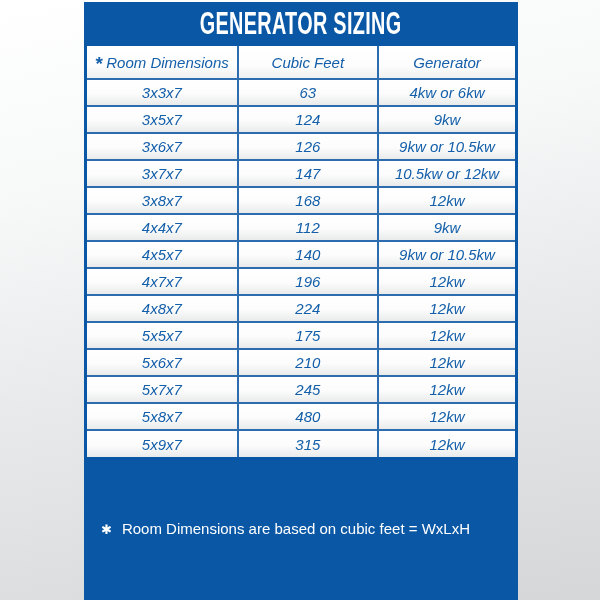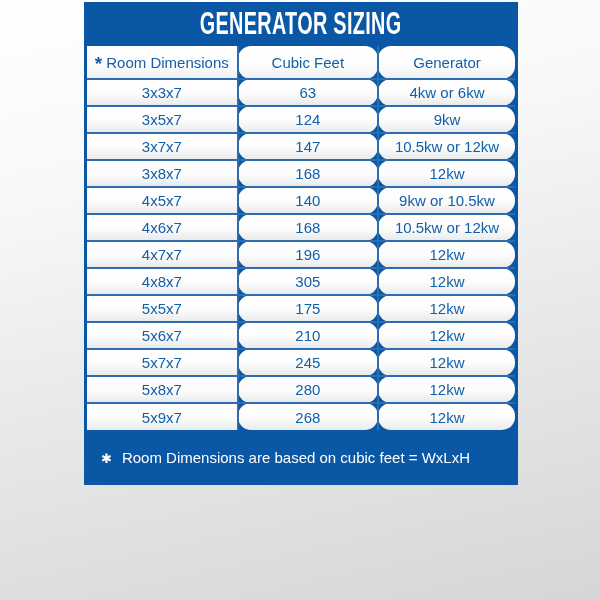--- a/index.html
+++ b/index.html
@@ -9,21 +9,21 @@
     overflow: hidden;
   }
   .page {
     position: relative;
     width: 600px; height: 600px;
     background: linear-gradient(168deg, #ffffff 0%, #f7f8f8 28%, #e8e9ea 58%, #d4d6d7 100%);
   }
   .panel {
     position: absolute;
     left: 84px; top: 2px;
-    width: 434px; height: 483px;
+    width: 434px; height: 598px;
     background: #0a58a5;
     padding: 0 3px;
     display: flex;
     flex-direction: column;
   }
   .title-band {
     height: 44px;
     display: flex;
     align-items: center;
     justify-content: center;
@@ -36,38 +36,39 @@
     letter-spacing: 0.5px;
     transform: scaleX(0.64);
     transform-origin: center;
     white-space: nowrap;
   }
   table.sizing-table {
     width: 100%;
     border-collapse: collapse;
     table-layout: fixed;
     flex: 0 0 auto;
+    font-style: italic;
   }
   col.c1 { width: 35.2%; }
   col.c2 { width: 32.8%; }
   col.c3 { width: 32%; }
   .sizing-table th, .sizing-table td {
     text-align: center;
     vertical-align: middle;
     color: #135fa9;
     font-size: 15px;
     background: linear-gradient(180deg, #ffffff 0%, #fcfcfc 55%, #e9eaeb 100%);
   }
   .sizing-table th {
     height: 33px;
     font-weight: normal;
     background: linear-gradient(180deg, #ffffff 0%, #fdfdfd 60%, #eff0f1 100%);
   }
   .sizing-table td { height: 27px; }
-  .sizing-table th + th, .sizing-table td + td { border-left: 2px solid #2d6cae; border-radius: 13px; }
+  .sizing-table th + th, .sizing-table td + td { border-left: 2px solid #2d6cae; }
   .sizing-table tbody tr td { border-top: 2px solid #2d6cae; }
   .hdr-ast {
     font-weight: bold;
     font-size: 19px;
     position: relative;
     top: 2px;
     margin-right: 4px;
   }
   .footer-band {
     flex: 1 1 auto;
@@ -114,72 +115,77 @@
     <td>3x3x7</td>
     <td>63</td>
     <td>4kw or 6kw</td>
   </tr>
           <tr>
     <td>3x5x7</td>
     <td>124</td>
     <td>9kw</td>
   </tr>
           <tr>
+    <td>3x6x7</td>
+    <td>126</td>
+    <td>9kw or 10.5kw</td>
+  </tr>
+          <tr>
     <td>3x7x7</td>
     <td>147</td>
     <td>10.5kw or 12kw</td>
   </tr>
           <tr>
     <td>3x8x7</td>
     <td>168</td>
     <td>12kw</td>
   </tr>
           <tr>
+    <td>4x4x7</td>
+    <td>112</td>
+    <td>9kw</td>
+  </tr>
+          <tr>
     <td>4x5x7</td>
     <td>140</td>
     <td>9kw or 10.5kw</td>
-  </tr>
-          <tr>
-    <td>4x6x7</td>
-    <td>168</td>
-    <td>10.5kw or 12kw</td>
   </tr>
           <tr>
     <td>4x7x7</td>
     <td>196</td>
     <td>12kw</td>
   </tr>
           <tr>
     <td>4x8x7</td>
-    <td>305</td>
+    <td>224</td>
     <td>12kw</td>
   </tr>
           <tr>
     <td>5x5x7</td>
     <td>175</td>
     <td>12kw</td>
   </tr>
           <tr>
     <td>5x6x7</td>
     <td>210</td>
     <td>12kw</td>
   </tr>
           <tr>
     <td>5x7x7</td>
     <td>245</td>
     <td>12kw</td>
   </tr>
           <tr>
     <td>5x8x7</td>
-    <td>280</td>
+    <td>480</td>
     <td>12kw</td>
   </tr>
           <tr>
     <td>5x9x7</td>
-    <td>268</td>
+    <td>315</td>
     <td>12kw</td>
   </tr>
         </tbody>
     </table>
 
     <div class="footer-band">
       <span class="footer-ast">✱</span>
       <span>Room Dimensions are based on cubic feet = WxLxH</span>
     </div>
 

